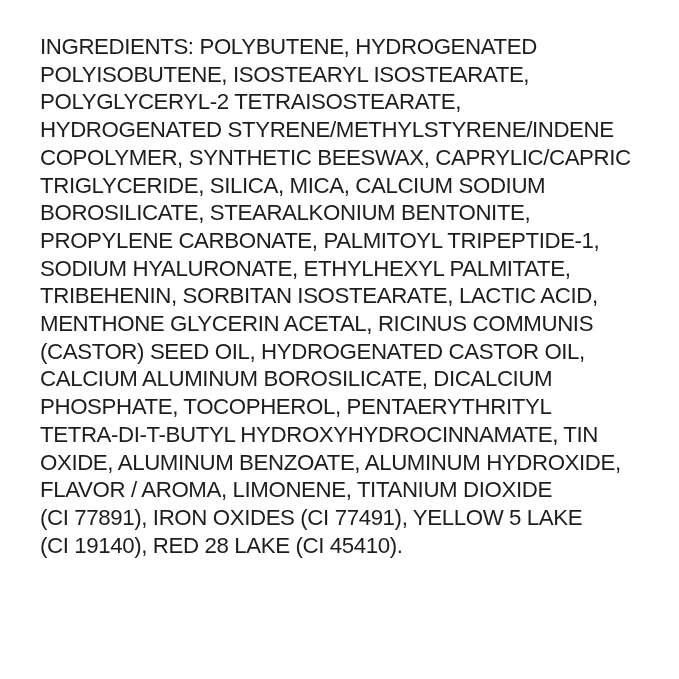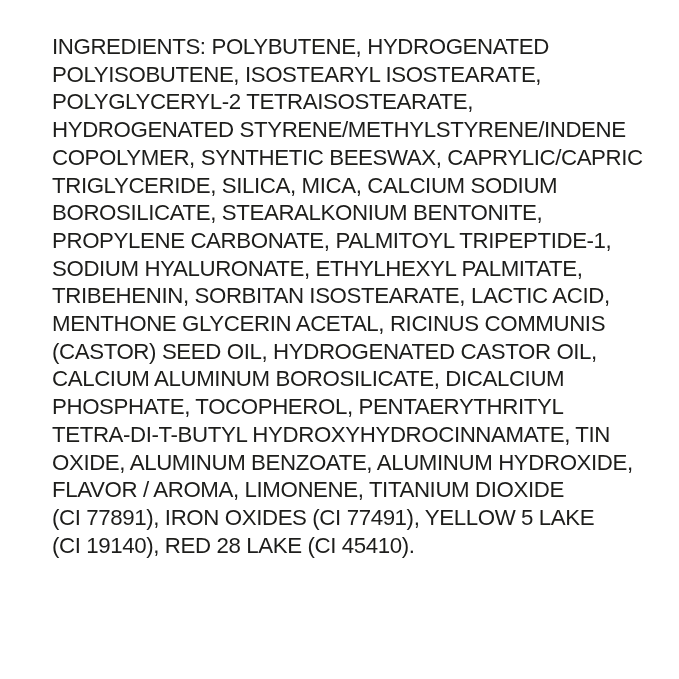--- a/index.html
+++ b/index.html
@@ -11,21 +11,21 @@
     overflow: hidden;
   }
   .canvas {
     position: relative;
     width: 679px;
     height: 679px;
     background: #ffffff;
   }
   .label-block {
     position: absolute;
-    left: 52px;
+    left: 40px;
     top: 33px;
     width: 615px;
   }
   .label-line {
     font-family: "Liberation Sans", "DejaVu Sans", sans-serif;
     font-size: 22.5px;
     line-height: 27.7px;
     font-weight: 400;
     letter-spacing: -0.4px;
     color: #1d1d1b;

